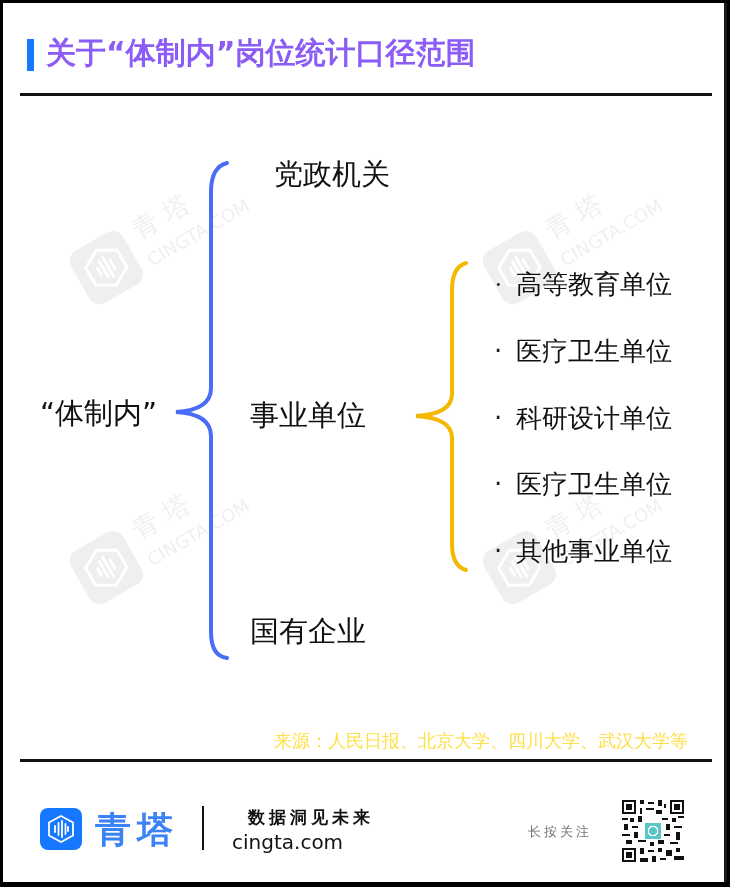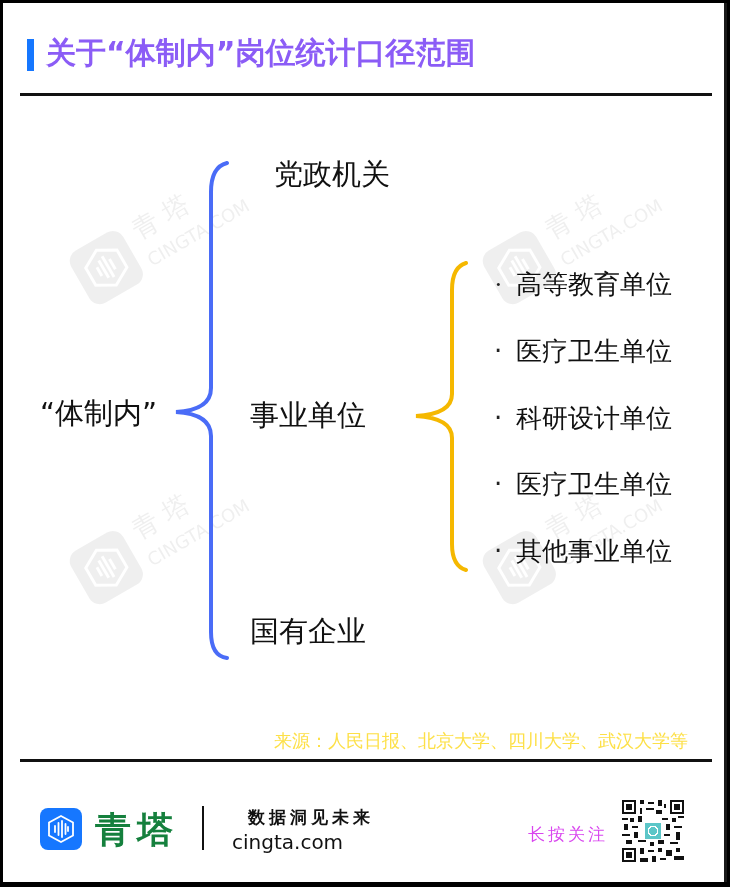--- a/index.html
+++ b/index.html
@@ -12,25 +12,25 @@
   .rule.bottom { top: 759px; }
   .node { position: absolute; color: #111; white-space: nowrap; }
   .root { left: 40px; top: 394px; font-size: 29px; }
   .l1 { left: 250px; font-size: 29px; }
   .l2 { left: 494px; font-size: 26px; }
   .l2 .dot { display: inline-block; width: 22px; color: #222; }
   svg.brackets { position: absolute; left: 0; top: 0; width: 730px; height: 887px; pointer-events: none; }
   .wm { position: absolute; opacity: 0.09; color: #333; }
   .source { position: absolute; right: 42px; top: 729px; font-size: 18px; color: #fde047; white-space: nowrap; }
   .logo-icon { position: absolute; left: 40px; top: 808px; width: 42px; height: 42px; border-radius: 8px; background: #1677ff; }
-  .logo-text { position: absolute; left: 95px; top: 806px; font-family: Liberation Serif, serif; font-size: 36px; font-weight: bold; color: #15803d; letter-spacing: 6px; }
+  .logo-text { position: absolute; left: 95px; top: 806px; font-family: Liberation Serif, serif; font-size: 36px; font-weight: bold; color: #3b82f6; letter-spacing: 6px; }
   .vsep { position: absolute; left: 202px; top: 806px; width: 2px; height: 44px; background: #111; }
   .slogan { position: absolute; left: 232px; top: 806px; font-size: 17px; font-weight: bold; letter-spacing: 4px; color: #111; margin-left: 16px; }
   .domain { position: absolute; left: 232px; top: 830px; font-size: 20px; color: #111; }
-  .follow { position: absolute; left: 528px; top: 823px; font-size: 17px; letter-spacing: 3px; color: #d946ef; }
+  .follow { position: absolute; left: 528px; top: 823px; font-size: 13px; letter-spacing: 3px; color: #737373; }
   .qr { position: absolute; left: 622px; top: 800px; width: 62px; height: 62px; }
 </style>
 </head>
 <body>
 
 <div class="frame"></div>
 
 <div class="title-bar"></div>
 <div class="title">关于“体制内”岗位统计口径范围</div>
 <div class="rule top"></div>

